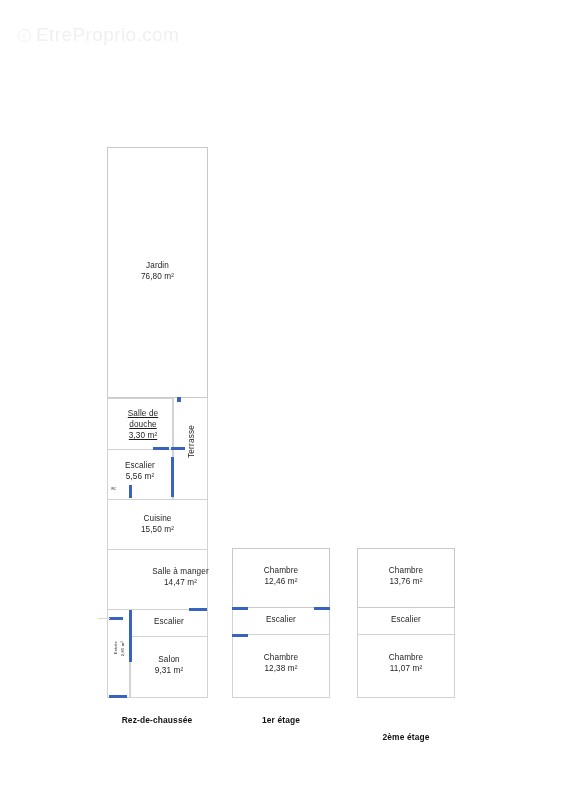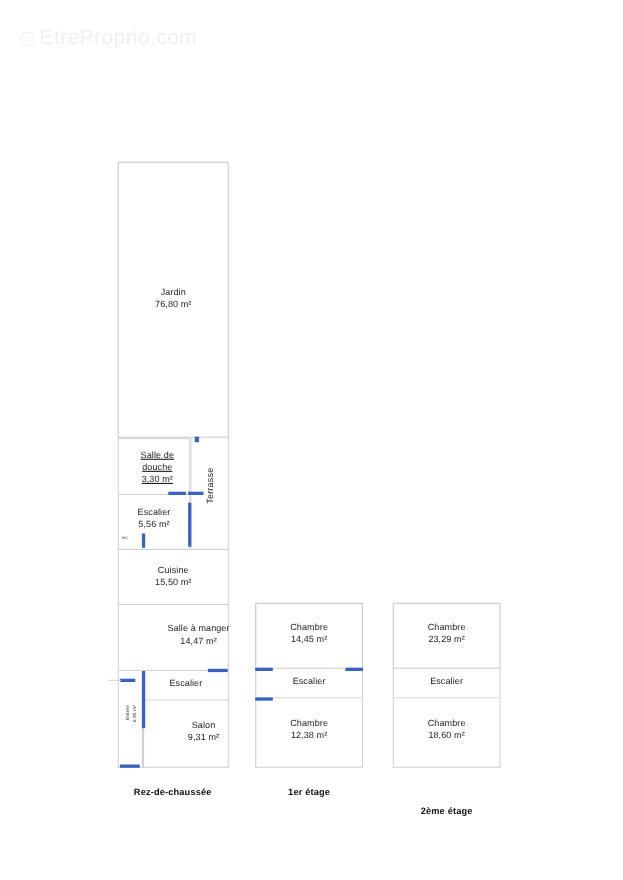--- a/index.html
+++ b/index.html
@@ -171,21 +171,21 @@
     <div class="lbl-vert tiny" style="left:13px; top:494px;">
       <span>2,85 m²</span>
     </div>
 
     <div class="room" style="left:23px; top:463px; width:78px; height:27px; border-top:none;"></div>
     <div class="lbl" style="left:23px; top:469px; width:78px;">
       <span class="nm">Escalier</span>
     </div>
 
     <div class="room" style="left:23px; top:490px; width:78px; height:61px; border-top:none;"></div>
-    <div class="lbl" style="left:23px; top:507px; width:78px;margin-left:16px;">
+    <div class="lbl" style="left:23px; top:507px; width:78px;">
       <span class="nm">Salon</span>
       <span class="ar">9,31 m²</span>
     </div>
 
     <div class="door-v" style="left:64px; top:300px; height:3px; width:14px; background:#3863c0;"></div>
     <div class="door-v" style="left:64px; top:310px; height:40px;"></div>
     <div class="door-v" style="left:22px; top:338px; height:13px;"></div>
     <div class="door-h" style="left:46px; top:300px; width:16px;"></div>
     <div class="door-h" style="left:70px; top:250px; width:4px; height:5px;"></div>
     <div class="door-v" style="left:22px; top:463px; height:28px;"></div>
@@ -199,21 +199,21 @@
     <div class="floor-caption" style="left:-45px; top:568px; width:190px;">
       <span>Rez-de-chaussée</span>
     </div>
   </div>
 
   <div class="plan" style="left:232px; top:548px; width:98px; height:150px;">
 
     <div class="room outer" style="left:0px; top:0px; width:98px; height:60px;"></div>
     <div class="lbl" style="left:0px; top:17px; width:98px;">
       <span class="nm">Chambre</span>
-      <span class="ar">14,45 m²</span>
+      <span class="ar">12,46 m²</span>
     </div>
 
     <div class="room" style="left:0px; top:60px; width:98px; height:27px; border-top:none;"></div>
     <div class="lbl" style="left:0px; top:66px; width:98px;">
       <span class="nm">Escalier</span>
     </div>
 
     <div class="room" style="left:0px; top:87px; width:98px; height:63px; border-top:none;"></div>
     <div class="lbl" style="left:0px; top:104px; width:98px;">
       <span class="nm">Chambre</span>
@@ -227,32 +227,32 @@
     <div class="floor-caption" style="left:-46px; top:167px; width:190px;">
       <span>1er étage</span>
     </div>
   </div>
 
   <div class="plan" style="left:357px; top:548px; width:98px; height:150px;">
 
     <div class="room outer" style="left:0px; top:0px; width:98px; height:60px;"></div>
     <div class="lbl" style="left:0px; top:17px; width:98px;">
       <span class="nm">Chambre</span>
-      <span class="ar">23,29 m²</span>
+      <span class="ar">13,76 m²</span>
     </div>
 
     <div class="room" style="left:0px; top:60px; width:98px; height:27px; border-top:none;"></div>
     <div class="lbl" style="left:0px; top:66px; width:98px;">
       <span class="nm">Escalier</span>
     </div>
 
     <div class="room" style="left:0px; top:87px; width:98px; height:63px; border-top:none;"></div>
     <div class="lbl" style="left:0px; top:104px; width:98px;">
       <span class="nm">Chambre</span>
-      <span class="ar">18,60 m²</span>
+      <span class="ar">11,07 m²</span>
     </div>
 
     <div class="floor-caption" style="left:-46px; top:184px; width:190px;">
       <span>2ème étage</span>
     </div>
   </div>
 
 </div>
 
 </body></html>

